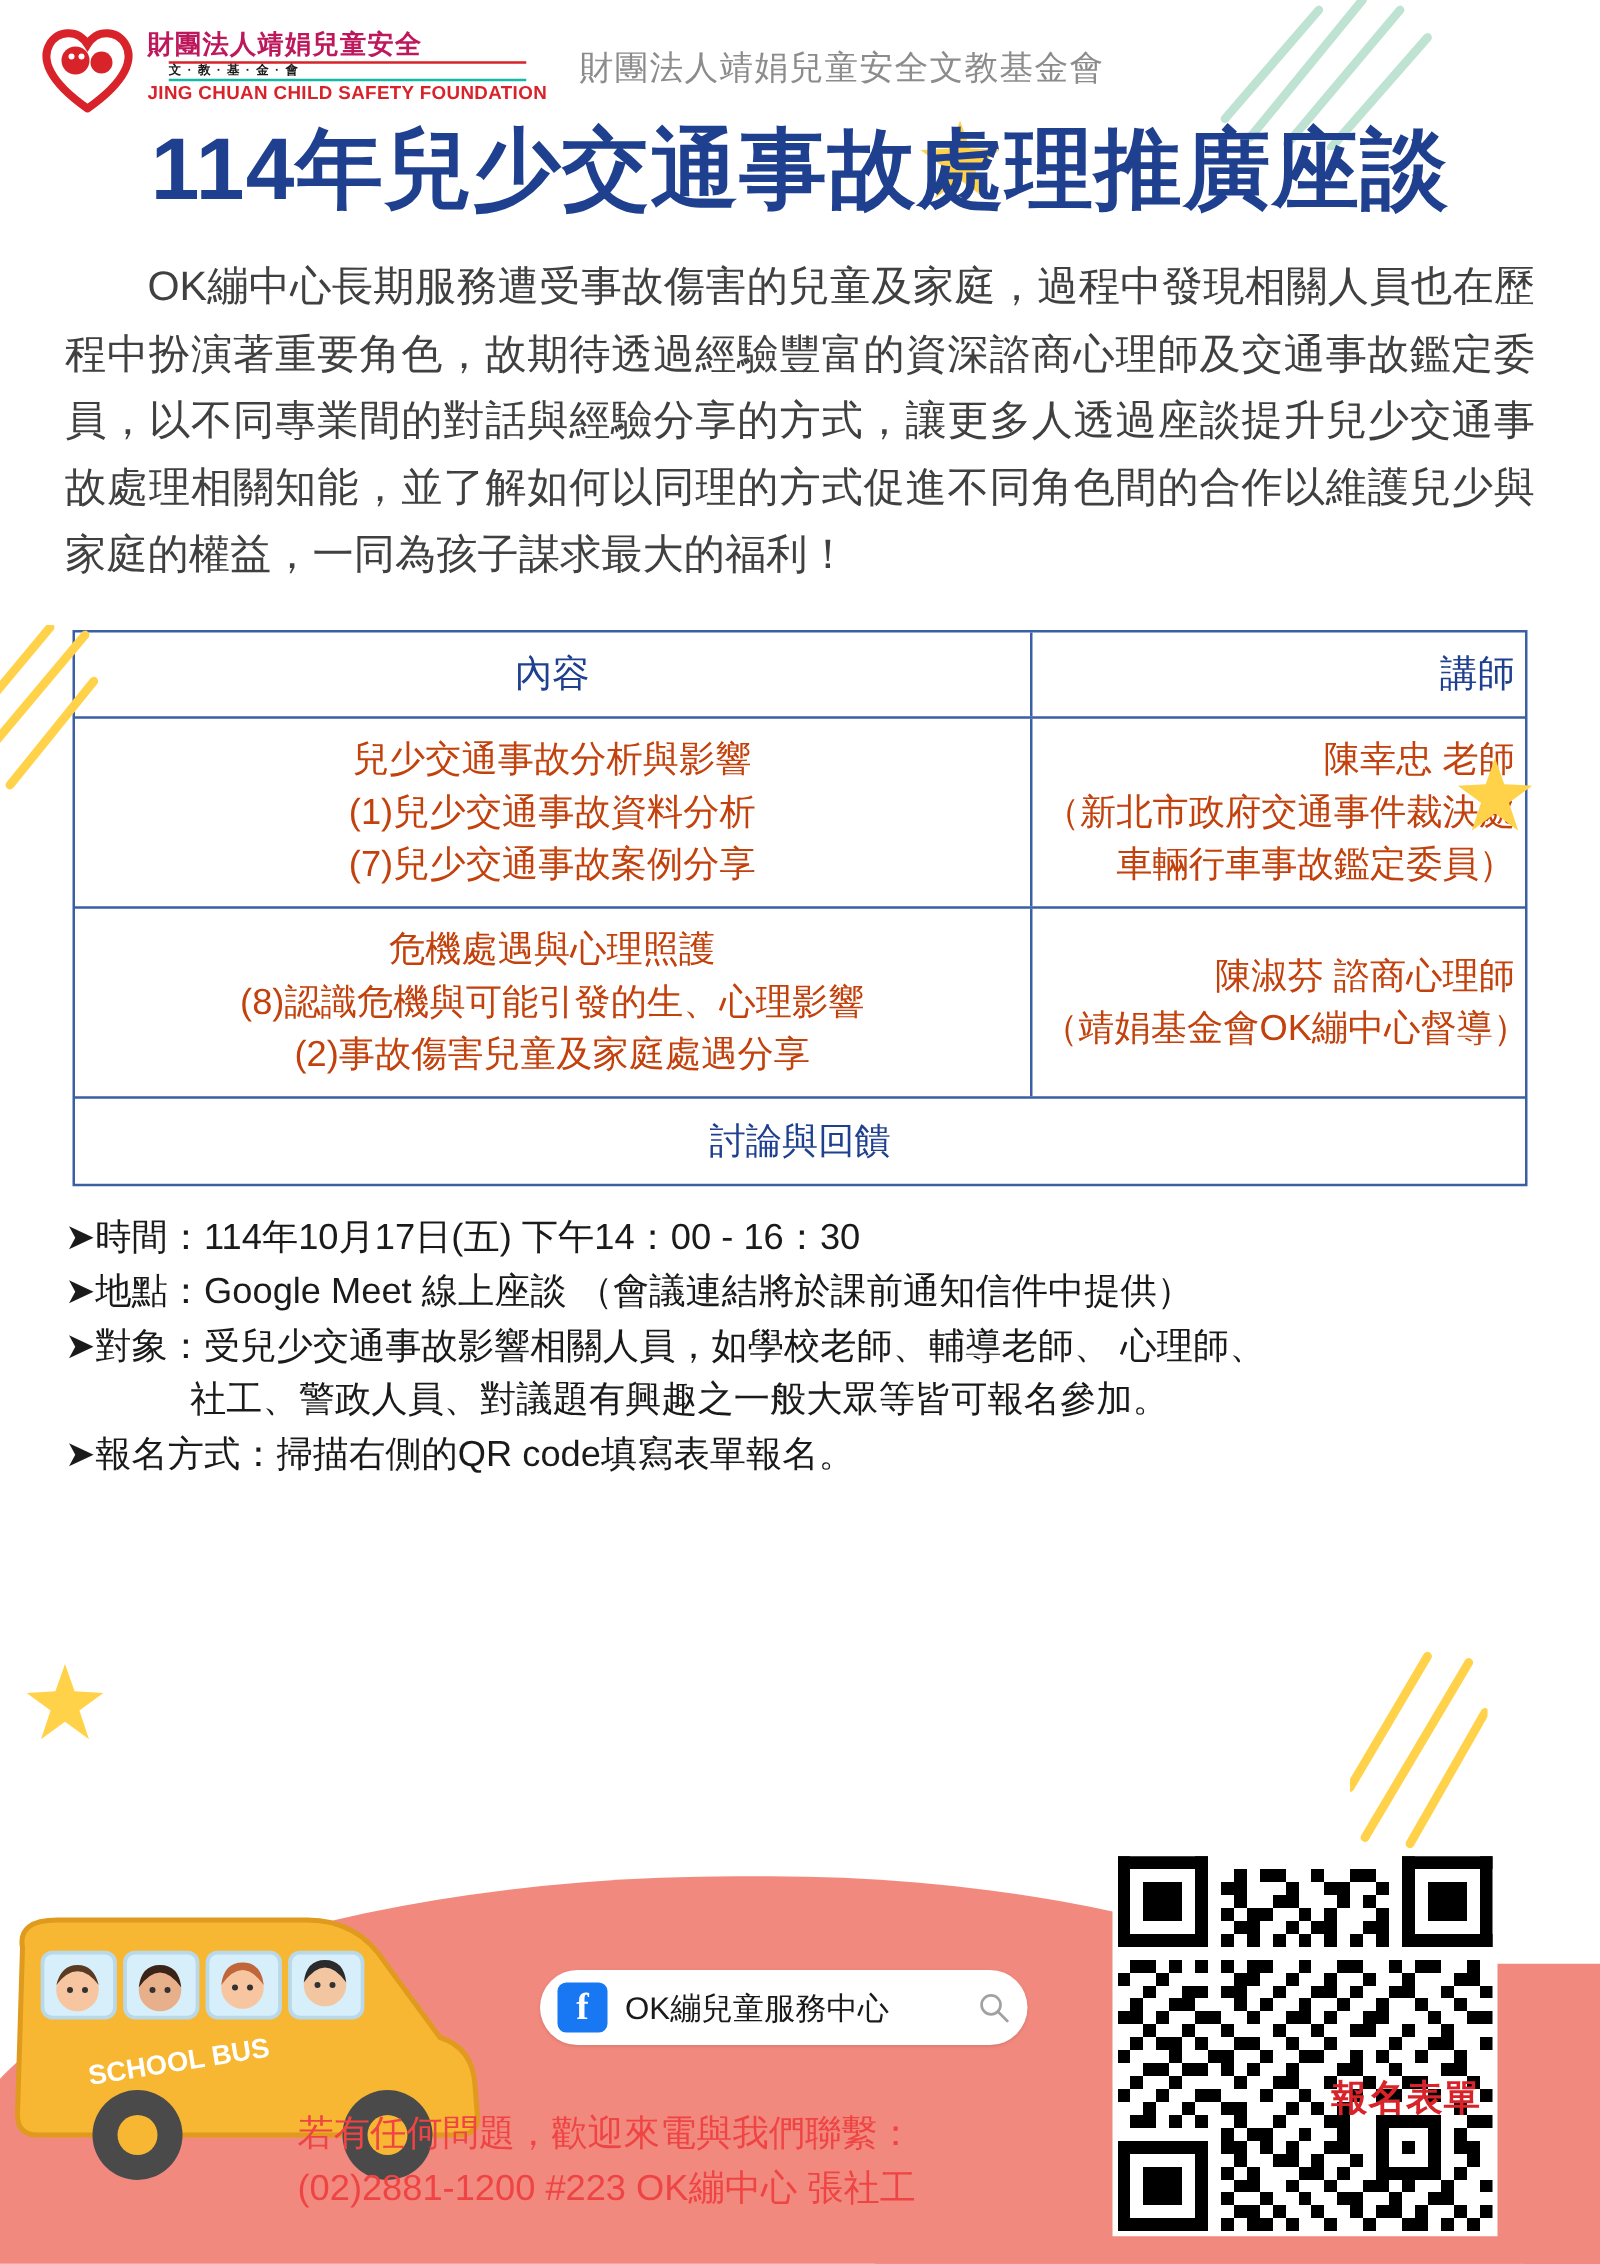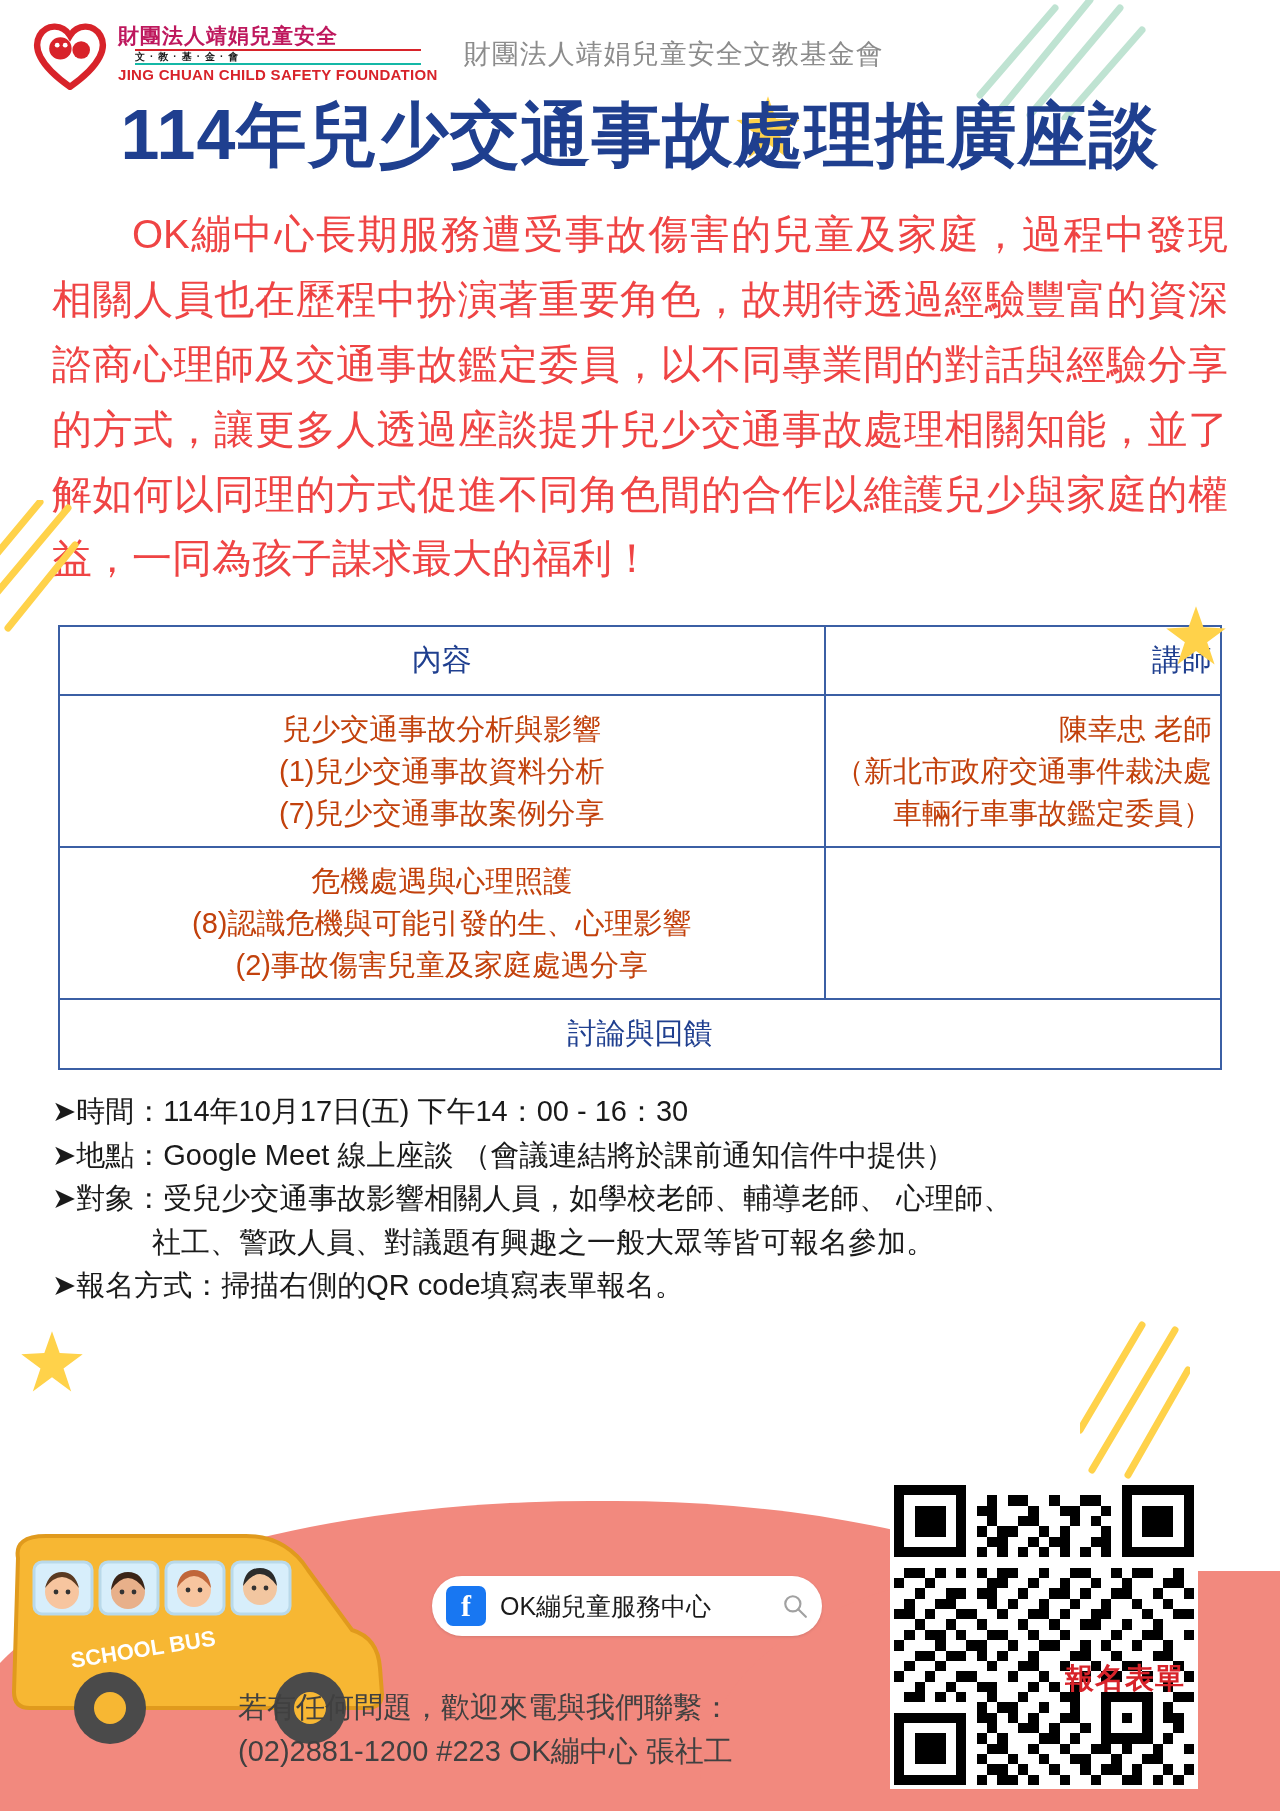--- a/index.html
+++ b/index.html
@@ -112,25 +112,25 @@
     font-weight: bold;
     color: #1f3f8f;
     letter-spacing: 1px;
     line-height: 1.12;
     z-index: 2;
   }
 
   
   .intro {
     margin: 28px 52px 0 52px;
-    font-size: 40px;
+    font-size: 33px;
     line-height: 1.62;
     text-align: justify;
     text-justify: inter-ideograph;
-    color: #ef4444;
+    color: #404040;
     text-indent: 2em;
   }
 
   
   .table-wrap {
     margin: 34px 58px 0 58px;
     border: 2px solid #3b5fa4;
     box-sizing: border-box;
   }
   .t-row {
@@ -268,21 +268,21 @@
     flex: none;
     opacity: .55;
   }
 
   
   .contact {
     position: absolute;
     left: 238px;
     bottom: 38px;
     font-size: 29px;
-    color: #404040;
+    color: #ef4444;
     line-height: 1.5;
     white-space: nowrap;
   }
 
   
   .qr-box {
     position: absolute;
     right: 82px;
     bottom: 22px;
     width: 300px;
@@ -376,20 +376,24 @@
       <div class="cell-line">（新北市政府交通事件裁決處</div>
       <div class="cell-line">車輛行車事故鑑定委員）</div>
     </div>
   </div>
 
   <div class="t-row">
     <div class="t-col-content">
       <div class="cell-line">危機處遇與心理照護</div>
       <div class="cell-line">(8)認識危機與可能引發的生、心理影響</div>
       <div class="cell-line">(2)事故傷害兒童及家庭處遇分享</div>
+    </div>
+    <div class="t-col-speaker">
+      <div class="cell-line">陳淑芬  諮商心理師</div>
+      <div class="cell-line">（靖娟基金會OK繃中心督導）</div>
     </div>
   </div>
 
   <div class="t-row">
     <div class="t-full">討論與回饋</div>
   </div>
 </div>
 
 <div class="info">
   <span class="line">➤時間：114年10月17日(五) 下午14：00 - 16：30</span>

